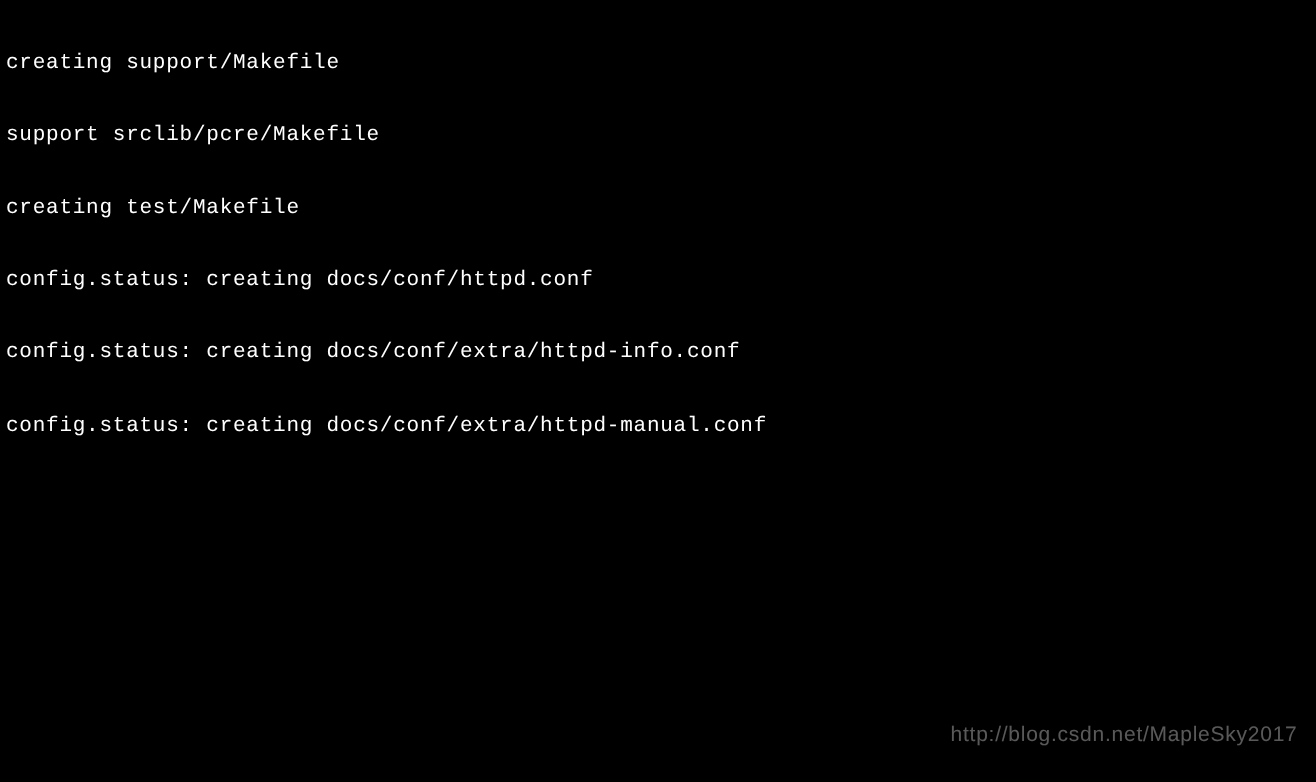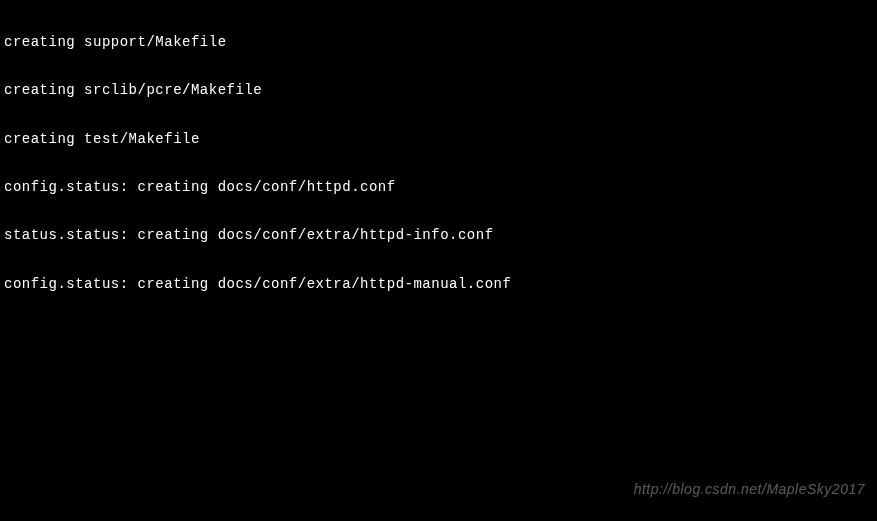--- a/index.html
+++ b/index.html
@@ -27,32 +27,31 @@
       display: block;
     }
     .watermark {
       position: absolute;
       bottom: 24px;
       right: 12px;
       color: rgba(255,255,255,0.35);
       font-family: Arial, sans-serif;
       font-size: 14px;
       letter-spacing: 0.5px;
-      font-style: italic;
     }
   </style>
 </head>
 <body>
 
 <div class="terminal">
   <span class="line">creating support/Makefile</span>
-  <span class="line">creating srclib/pcre/Makefile</span>
+  <span class="line">support srclib/pcre/Makefile</span>
   <span class="line">creating test/Makefile</span>
   <span class="line">config.status: creating docs/conf/httpd.conf</span>
-  <span class="line">status.status: creating docs/conf/extra/httpd-info.conf</span>
+  <span class="line">config.status: creating docs/conf/extra/httpd-info.conf</span>
   <span class="line">config.status: creating docs/conf/extra/httpd-manual.conf</span>
   
   
   
   
   
   
   
   
   

